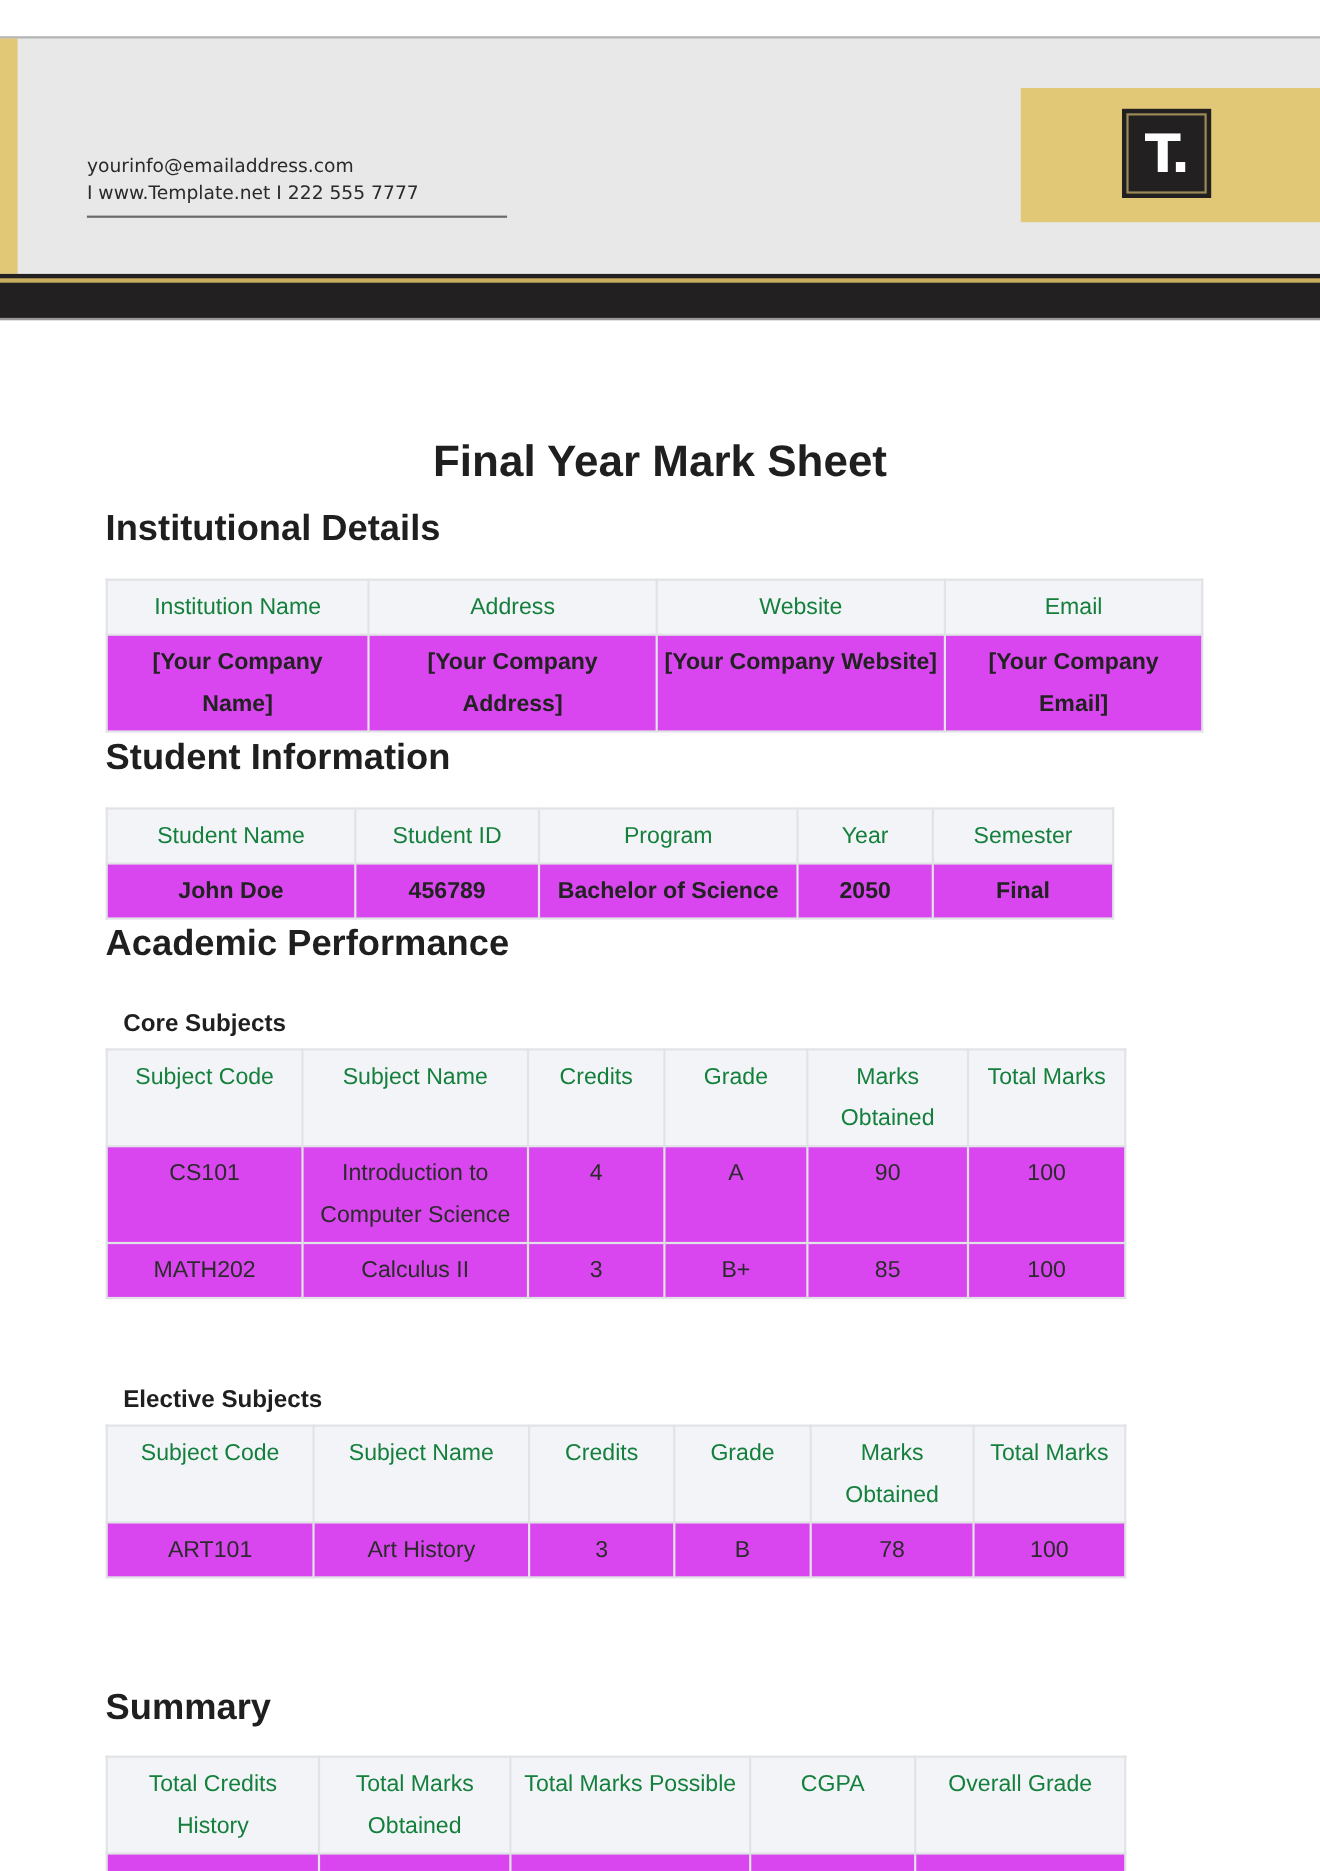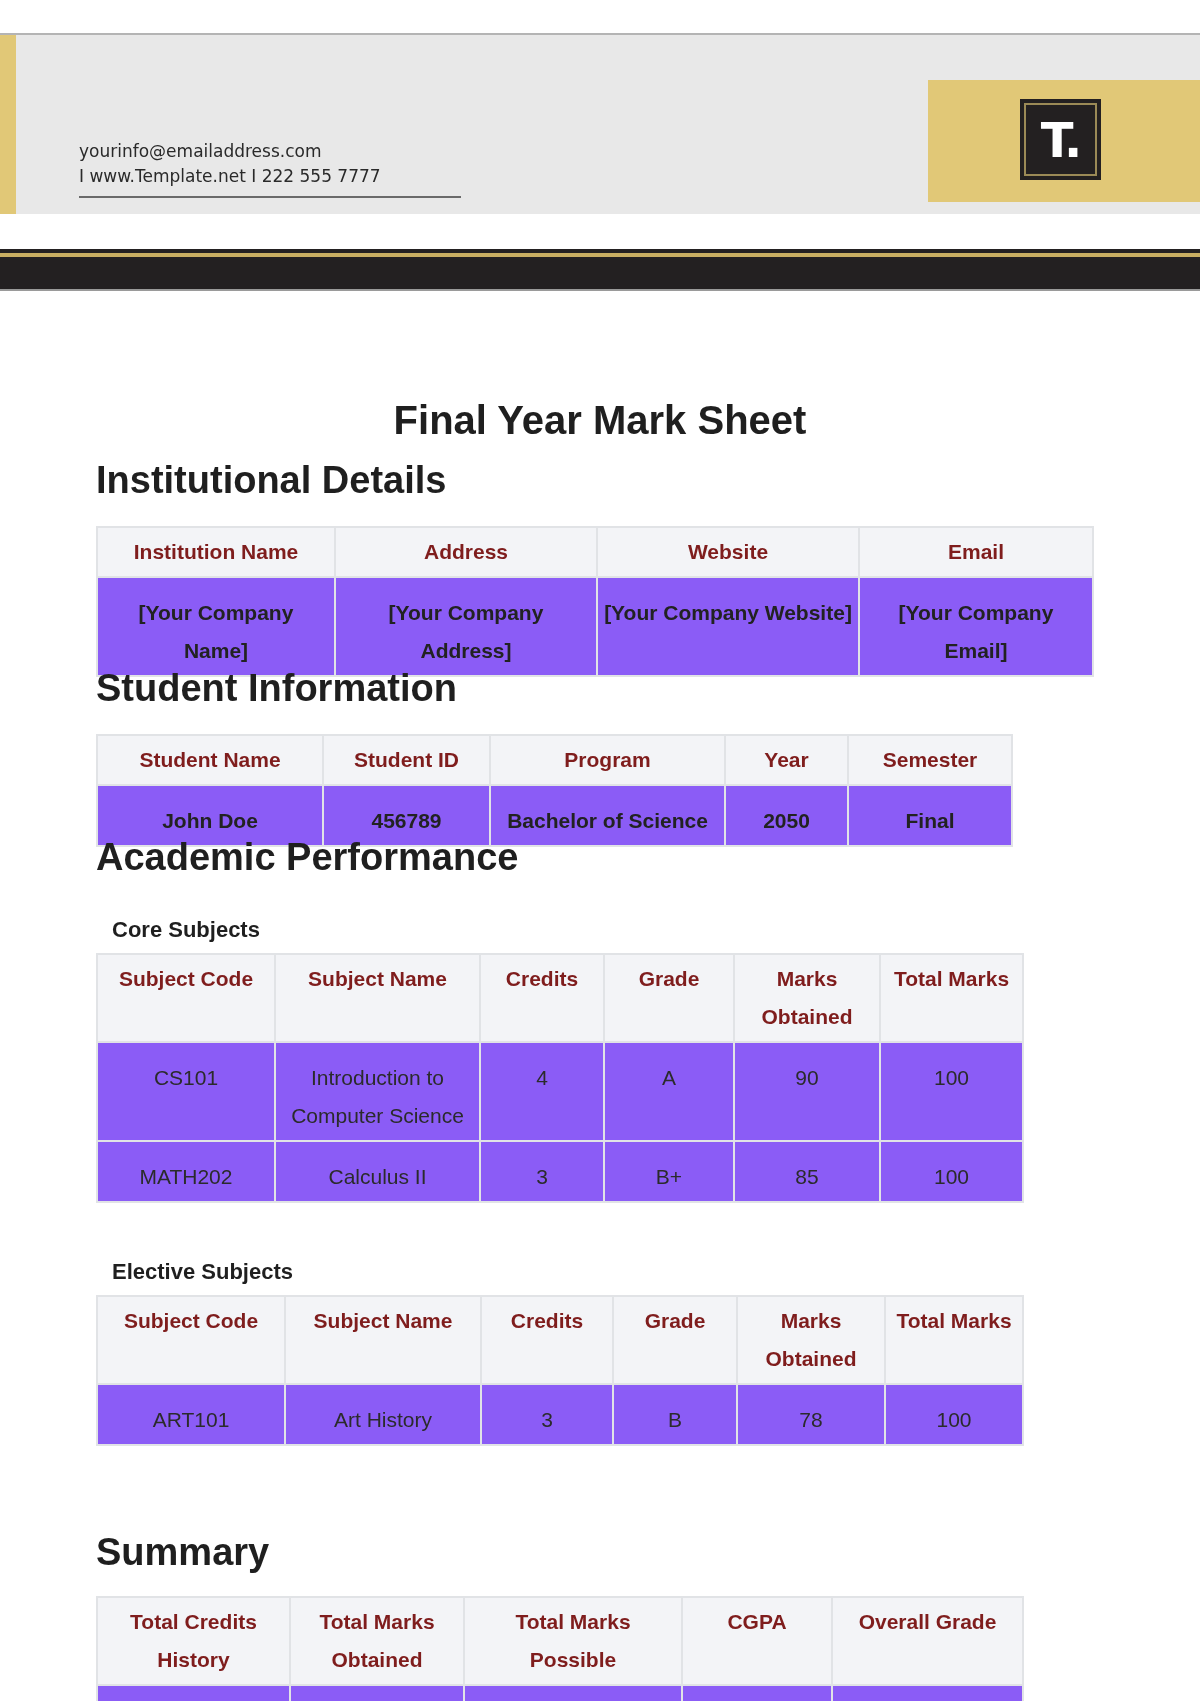--- a/index.html
+++ b/index.html
@@ -2,21 +2,21 @@
 <html><head>
   <meta charset="utf-8">
   <style>
     html, body { margin: 0; padding: 0; background: #ffffff; }
     body {
       width: 1200px; height: 1701px; overflow: hidden; position: relative;
       font-family: "Liberation Sans", "DejaVu Sans", sans-serif; color: #1f1f1f;
     }
     
     .header {
-      position: absolute; left: 0; top: 33px; width: 1200px; height: 181px;
+      position: absolute; left: 0; top: 33px; width: 1200px; height: 216px;
       background: #e8e8e8; border-top: 2px solid #b4b4b4; box-sizing: border-box;
     }
     .header-accent-left {
       position: absolute; left: 0; top: 0; width: 16px; height: 100%;
       background: #e1c877;
     }
     .contact {
       position: absolute; left: 79px; top: 104px;
       font-family: "DejaVu Sans", sans-serif; font-size: 17px; color: #2a2a2a; line-height: 25px;
     }
@@ -45,39 +45,39 @@
       position: absolute; left: 0; top: 4px; width: 100%; height: 4px; background: #c9ae62;
     }
 
     
     .content { position: absolute; left: 96px; top: 390px; width: 1008px; }
     .doc-title {
       position: absolute; left: 0; top: 0; width: 1008px; text-align: center;
       font-size: 40px; font-weight: bold; color: #1f1f1f; margin: 0; line-height: 60px;
     }
     h2.section {
-      position: absolute; left: 0; margin: 0; font-size: 38px; font-weight: bold; color: #1f1f1f;
+      position: absolute; left: 0; margin: 0; font-size: 33px; font-weight: bold; color: #1f1f1f;
       line-height: 40px;
     }
     h3.sub {
       position: absolute; left: 0; margin: 16px; font-size: 22px; font-weight: bold; color: #1f1f1f;
       line-height: 30px;
     }
     table.grid {
       position: absolute; left: 0; border-collapse: collapse; table-layout: fixed;
       font-size: 21px;
     }
     table.grid th, table.grid td {
       border: 2px solid #e1e3e6; text-align: center; vertical-align: top;
       padding: 10px 6px; line-height: 38px;
     }
     table.grid th {
-      background: #f3f4f7; color: #7f1d1d; font-weight: bold; padding-top: 5px; padding-bottom: 5px;
-    }
-    table.grid td { background: #8b5cf6; color: #222222; padding-top: 16px; padding-bottom: 5px; }
+      background: #f3f4f7; color: #15803d; font-weight: normal; padding-top: 5px; padding-bottom: 5px;
+    }
+    table.grid td { background: #d946ef; color: #222222; padding-top: 5px; padding-bottom: 5px; }
     table.grid td.b { font-weight: bold; }
     table.grid.plain td { font-weight: normal; color: #2b2b2b; }
   </style>
 </head>
 <body>
 
 <div class="header">
   <div class="header-accent-left"></div>
   <div class="contact">
     <div class="contact-line">yourinfo@emailaddress.com</div>

